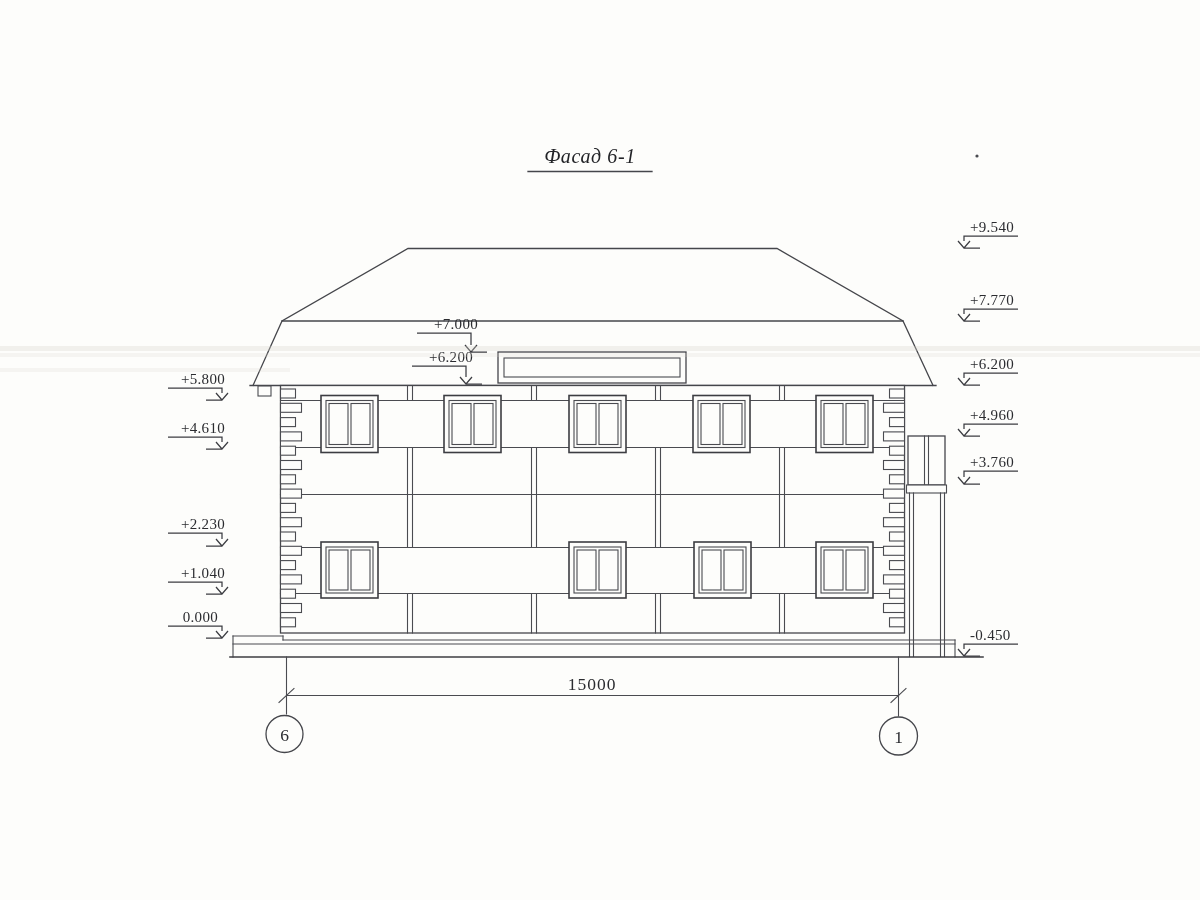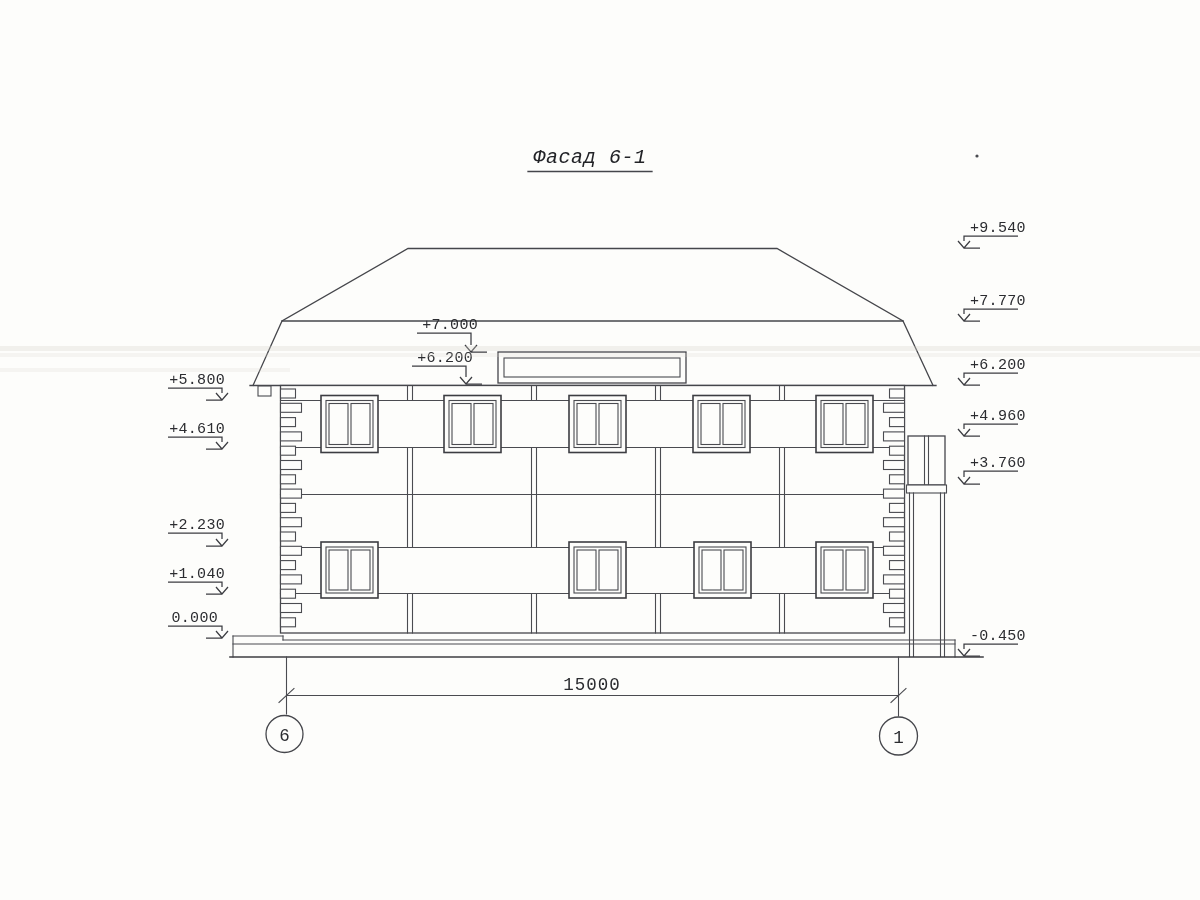--- a/index.html
+++ b/index.html
@@ -1,17 +1,17 @@
 <!DOCTYPE html>
 <html><head>
 <meta charset="utf-8">
 <style>
   html,body{margin:0;padding:0;background:#ffffff;}
   .page{position:relative;width:1200px;height:900px;background:#fdfdfb;overflow:hidden;
-        font-family:Liberation Mono, monospace;}
+        font-family:Liberation Serif, serif;}
   svg{display:block}
   .ln{stroke:#45464b;stroke-width:1.3;fill:none;stroke-linecap:square;}
   .thin{stroke:#4a4b50;stroke-width:1.1;fill:none;stroke-linecap:square;}
   .heavy{stroke:#3c3d42;stroke-width:1.6;fill:none;stroke-linecap:square;}
   .wfill{fill:#fdfdfb;}
   .mark{stroke:#3c3d42;stroke-width:1.25;fill:none;stroke-linejoin:miter;}
   .etxt{font-size:15px;fill:#2b2c30;letter-spacing:.3px;}
   .dimtxt{font-size:17.5px;fill:#2b2c30;letter-spacing:1px;}
   .axtxt{font-size:17.5px;fill:#2b2c30;}
   .title{font-size:20px;font-style:italic;fill:#222327;letter-spacing:.6px;}

